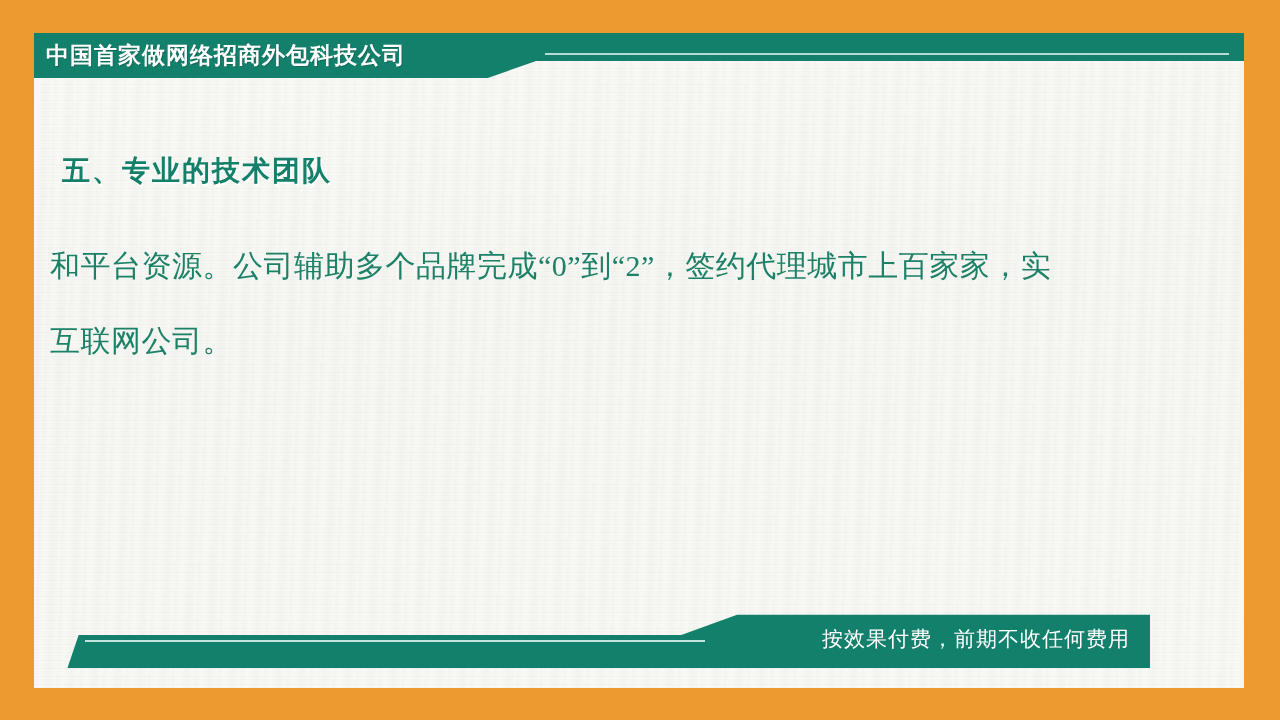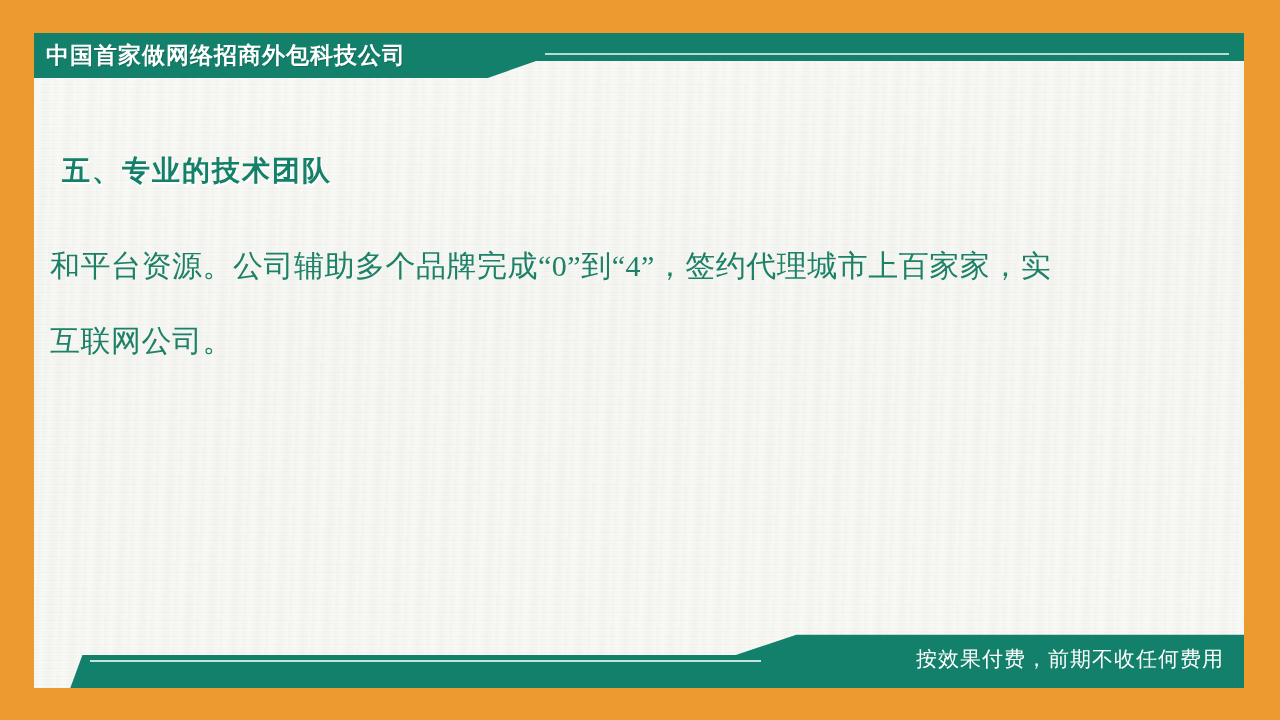--- a/index.html
+++ b/index.html
@@ -132,22 +132,22 @@
     line-height: 75px;
     color: #1D8168;
     letter-spacing: 0.5px;
     white-space: nowrap;
   }
 
   
   #footer-band {
     position: absolute;
     left: 34px;
-    top: 630px;
-    width: 1210px;
+    top: 610px;
+    width: 1116px;
     height: 58px;
   }
   #footer-shape {
     position: absolute;
     inset: 0;
     background: #13806B;
     clip-path: polygon(
       4.0% 43%,
       58.0% 43%,
       63.0% 8%,
@@ -187,21 +187,21 @@
 
   <div id="header-band">
     <div id="header-shape"></div>
     <div id="header-hairline"></div>
     <div id="header-title">中国首家做网络招商外包科技公司</div>
   </div>
 
   <h1 id="section-title">五、专业的技术团队</h1>
 
   <div id="body-text">
-    <div class="body-line">和平台资源。公司辅助多个品牌完成“0”到“4”，签约代理城市上百家家，实</div>
+    <div class="body-line">和平台资源。公司辅助多个品牌完成“0”到“2”，签约代理城市上百家家，实</div>
     <div class="body-line">互联网公司。</div>
   </div>
 
   <div id="footer-band">
     <div id="footer-shape"></div>
     <div id="footer-hairline"></div>
     <div id="footer-text">按效果付费，前期不收任何费用</div>
   </div>
 
 </div>

